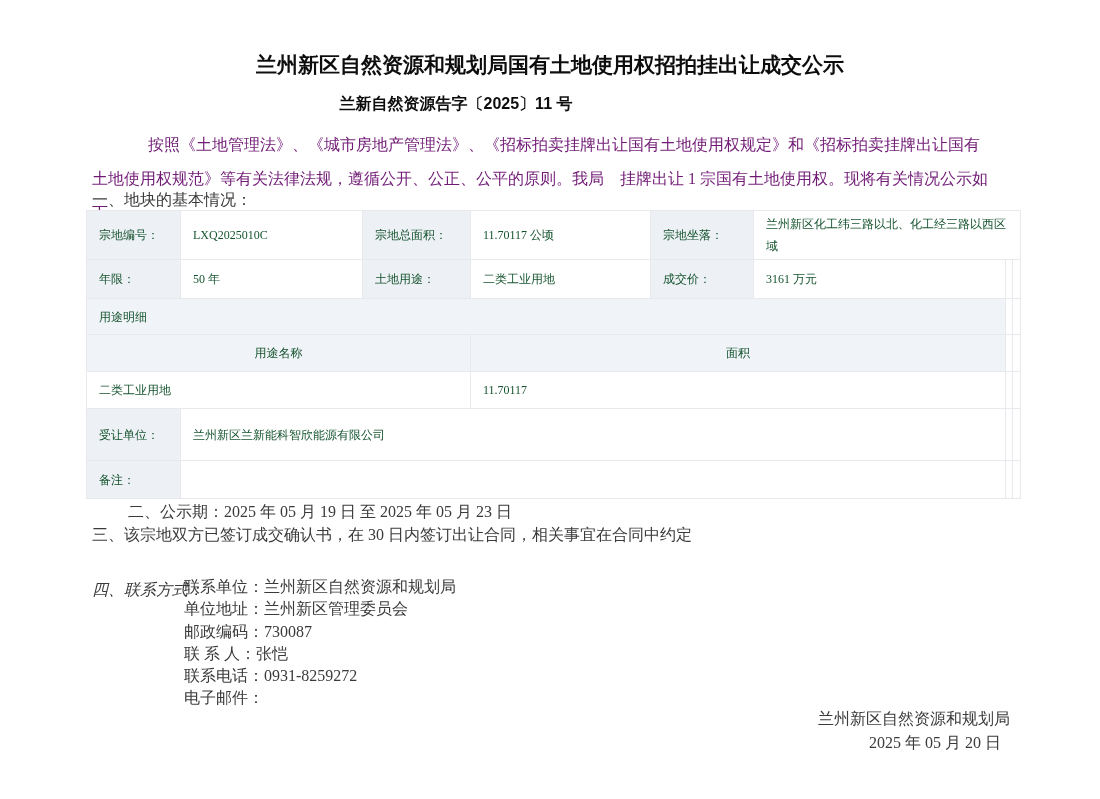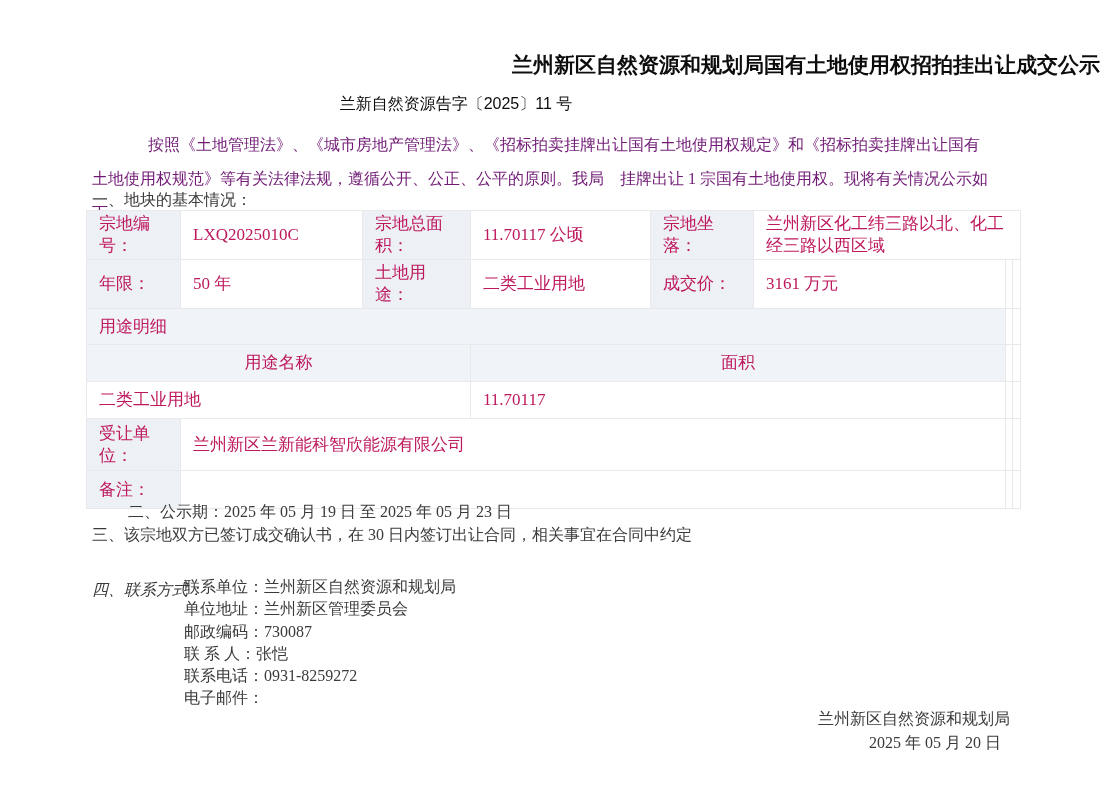--- a/index.html
+++ b/index.html
@@ -10,32 +10,32 @@
     height: 799px;
     background: #ffffff;
     overflow: hidden;
     font-family: "Liberation Serif", "DejaVu Serif", serif;
     color: #3d3d3d;
     font-size: 16px;
   }
   .doc-title {
     position: absolute;
     top: 51px; left: 0; width: 1100px;
-    text-align: right;
+    text-align: center;
     font-family: "Liberation Sans", "DejaVu Sans", sans-serif;
     font-weight: 700;
     font-size: 21px;
     color: #0d0d0d;
   }
   .doc-number {
     position: absolute;
     top: 94px; left: 0; width: 912px;
     text-align: center;
     font-family: "Liberation Sans", "DejaVu Sans", sans-serif;
-    font-weight: 400;
+    font-weight: 700;
     font-size: 16px;
     color: #0d0d0d;
   }
   .intro {
     position: absolute;
     top: 128px; left: 92px; width: 920px;
     line-height: 34px;
     color: #701a75;
   }
   .intro .line1 { text-indent: 56px; }
@@ -49,22 +49,22 @@
   .sec1 { top: 191px; }
   .sec2 { top: 503px; margin-left: 36px; }
   .sec3 { top: 526px; }
   .sec4 { top: 581px; font-style: italic; }
   table.parcel {
     position: absolute;
     top: 210px; left: 86px;
     width: 934px;
     border-collapse: collapse;
     table-layout: fixed;
-    font-size: 17px;
-    color: #be185d;
+    font-size: 12px;
+    color: #14532d;
   }
   table.parcel td {
     border: 1px solid #e7e9ec;
     vertical-align: middle;
     padding: 2px 12px;
     line-height: 22px;
     background: #ffffff;
     overflow: hidden;
   }
   table.parcel td.lbl { background: #edf0f5; }

